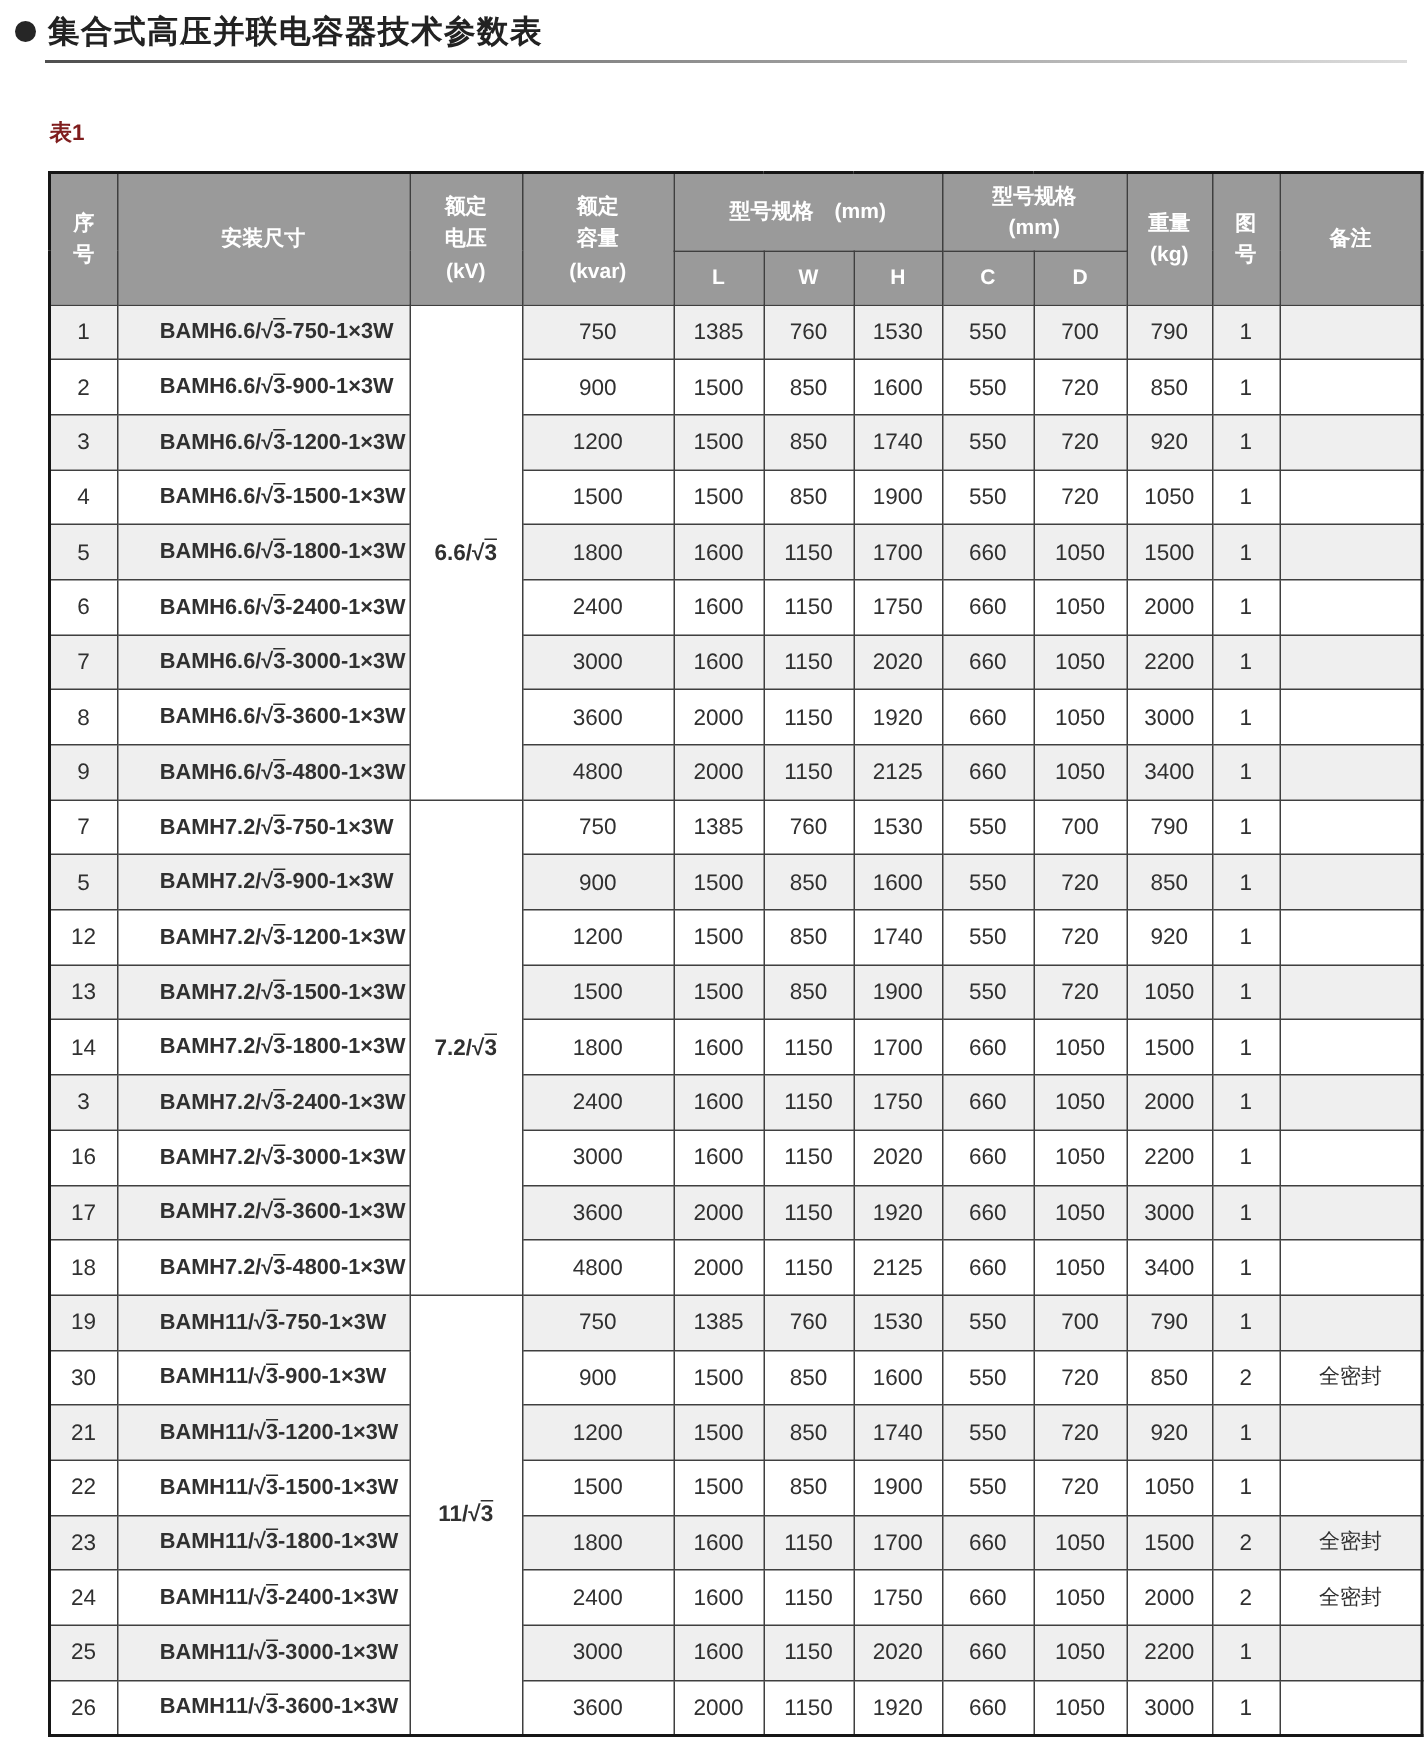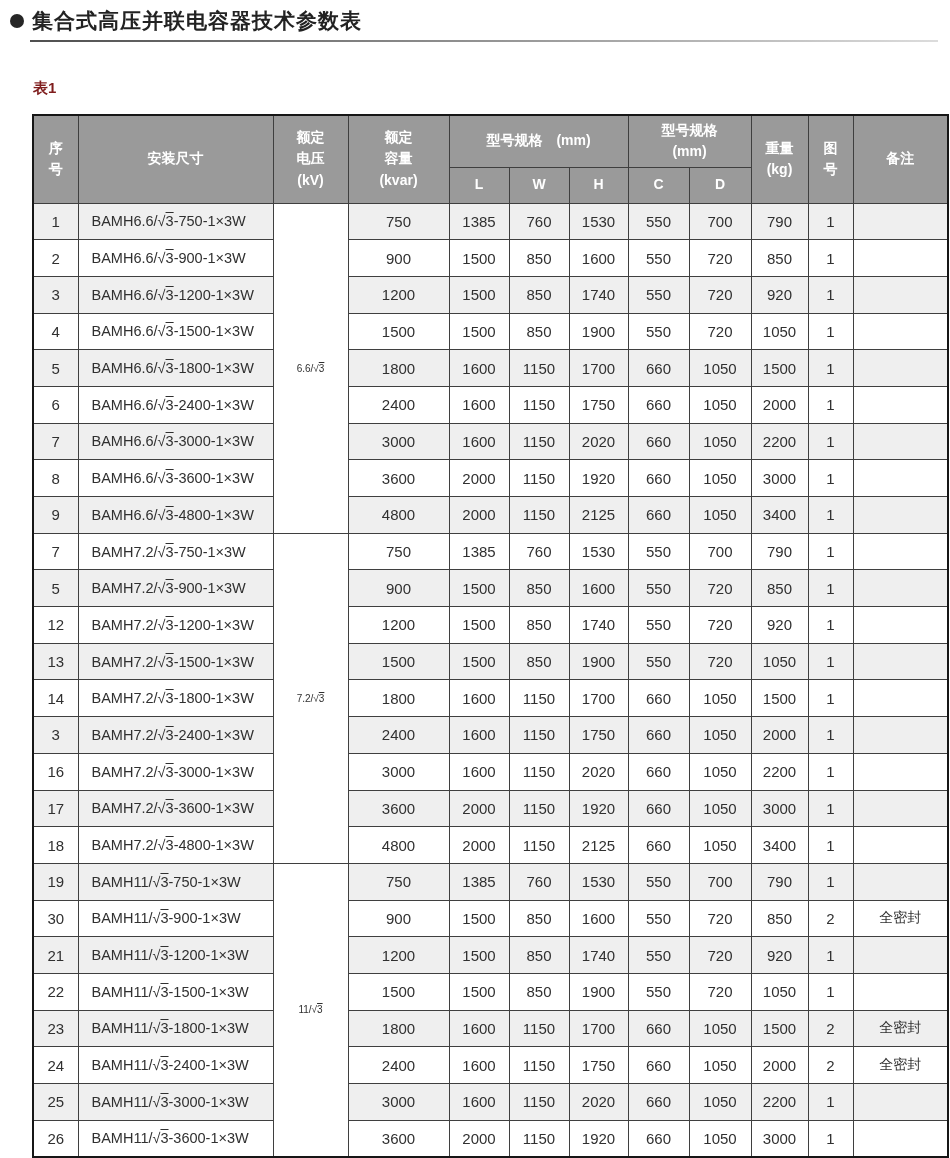--- a/index.html
+++ b/index.html
@@ -57,24 +57,25 @@
   thead tr.h2 th { height: 36px; }
   tbody td {
     height: 36.7px;
     font-size: 15px;
     color: #303030;
   }
   tbody tr:nth-child(odd) td { background: #efefef; }
   tbody tr:nth-child(even) td { background: #ffffff; }
   tbody td.model {
     text-align: left;
-    padding-left: 13px;
+    padding-left: 28px;
     font-size: 14.5px;
-  }
-  tbody td.voltage { font-size: 10px; }
+    font-weight: bold;
+  }
+  tbody td.voltage { font-size: 15px; font-weight: bold; }
   tbody tr:nth-child(odd) td.voltage,
   tbody tr:nth-child(even) td.voltage { background: #ffffff; }
   tbody td.remark { font-size: 14px; margin-top: 35px; }
   .ol { text-decoration: overline; }
 </style>
 </head>
 <body>
 
 <div class="title-row">
   <span class="bullet"></span>

